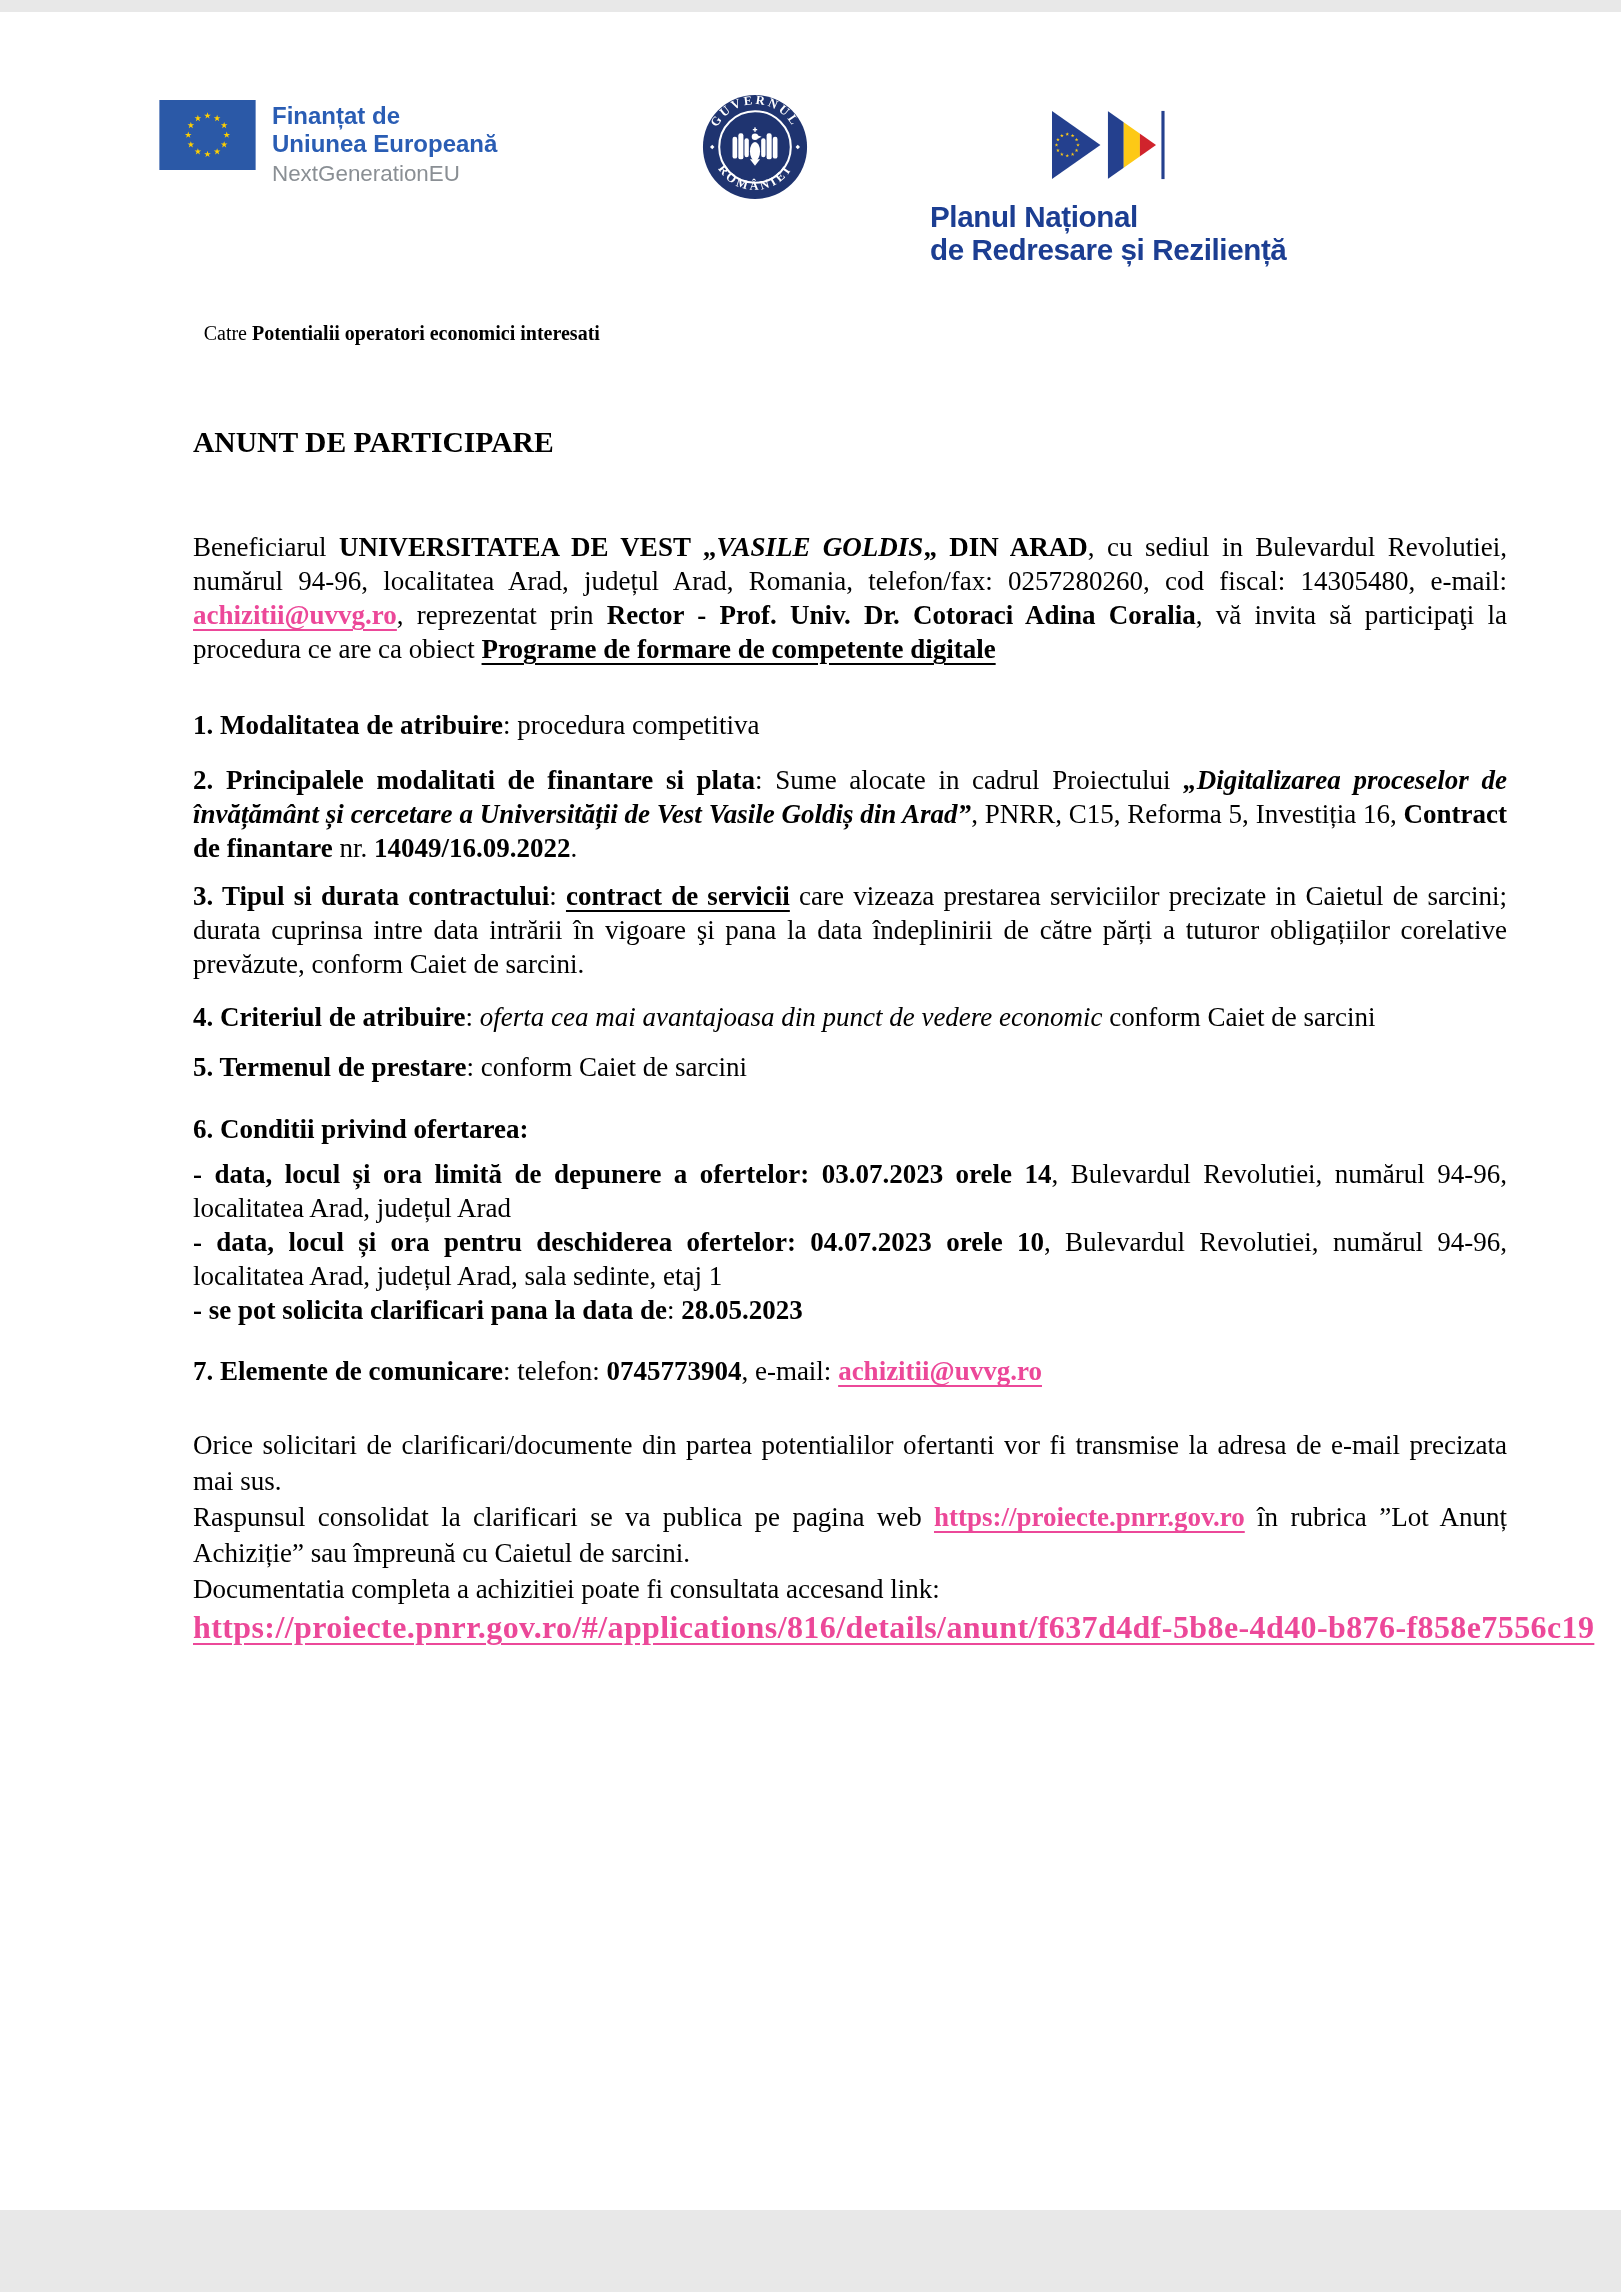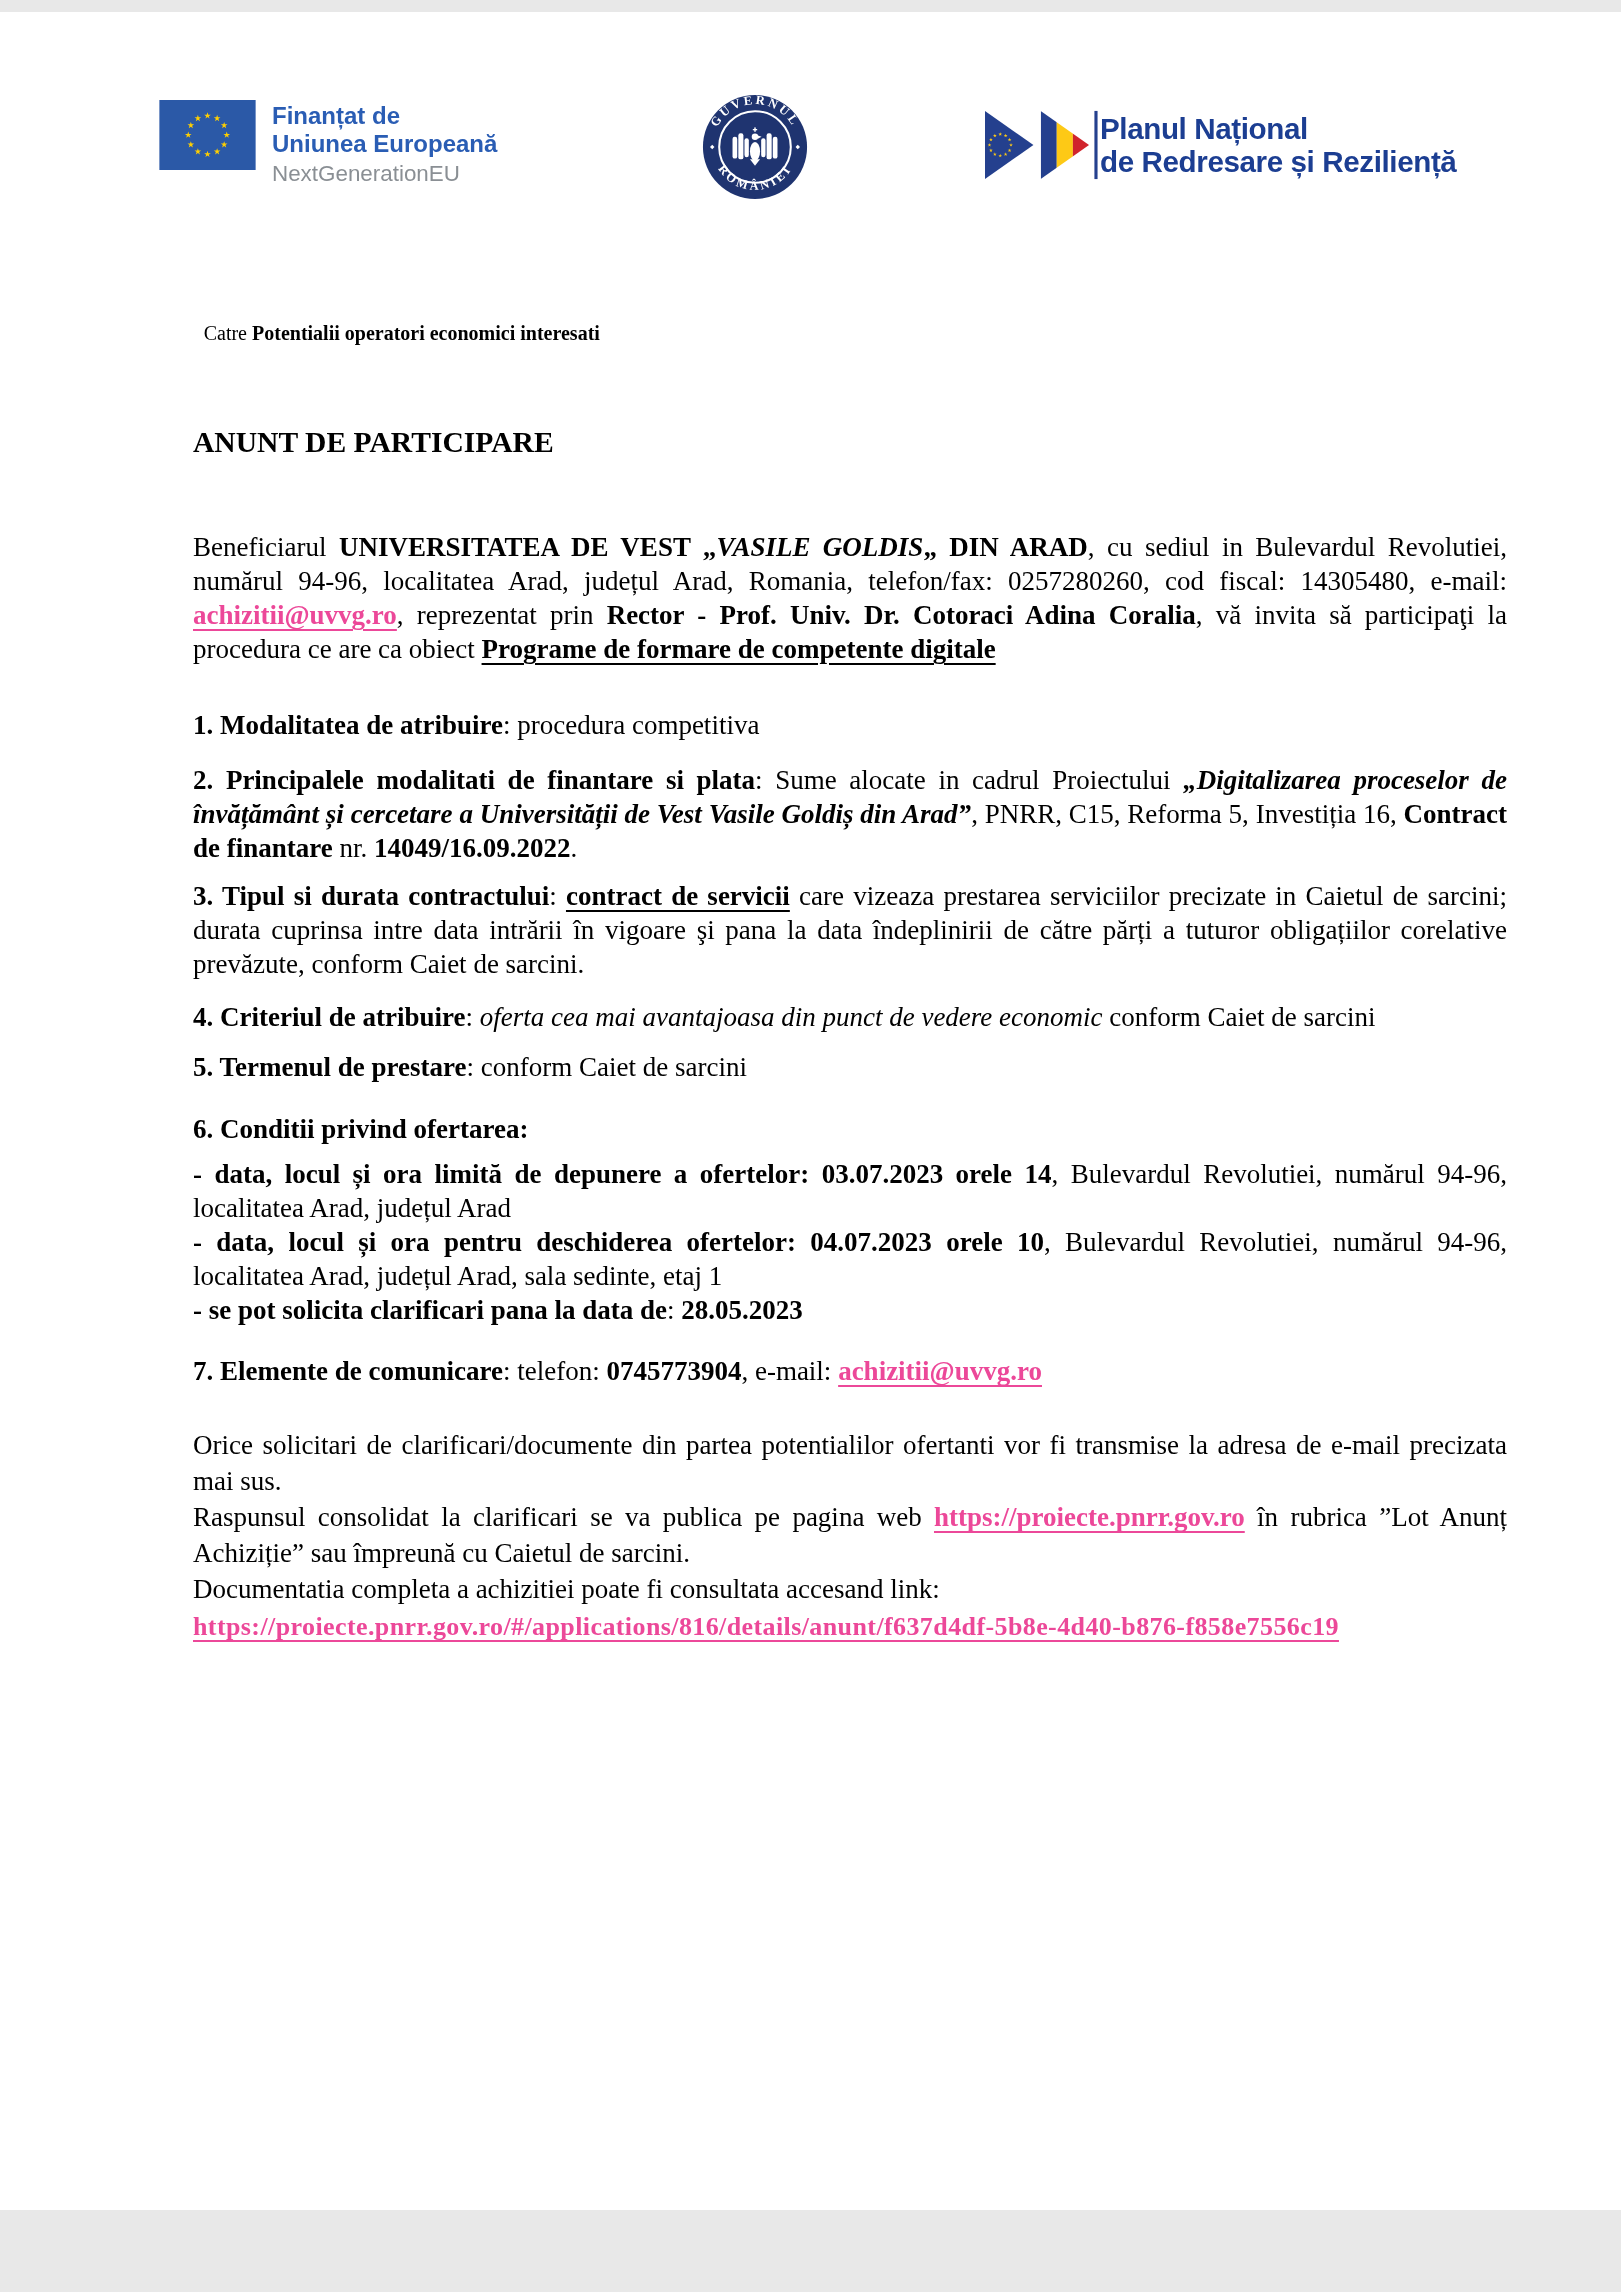--- a/index.html
+++ b/index.html
@@ -9,40 +9,40 @@
     margin:12px auto;
   }
   
   .hdr{position:absolute;left:0;top:0;width:100%;height:296px;}
   .eu-logo{position:absolute;left:159px;top:88px;display:flex;gap:16px;align-items:flex-start;}
   .eu-flag{display:block;}
   .eu-text{padding-top:1.8px;}
   .eu-b{font-family:"Liberation Sans",sans-serif;font-weight:bold;color:#2a5db4;font-size:24px;line-height:28px;}
   .eu-g{font-family:"Liberation Sans",sans-serif;color:#8a8f94;font-size:22.4px;line-height:26px;margin-top:3.6px;}
   .seal{position:absolute;left:702px;top:82px;}
-  .pnrr{position:absolute;left:985px;top:97px;display:flex;align-items:center;gap:2px;}
+  .pnrr{position:absolute;left:930px;top:97px;display:flex;align-items:center;gap:19px;flex-direction:column;}
   .pnrr-text{font-family:"Liberation Sans",sans-serif;font-weight:bold;color:#1c3e92;
              font-size:29.6px;line-height:33px;letter-spacing:-0.4px;}
   
   .docbody{position:absolute;left:193px;top:0;width:1314px;}
   .salutation{margin:304px 0 0 10.7px;font-size:20px;line-height:34px;}
   .doc-title{margin:73px 0 0 0;text-align:left;font-size:29.6px;line-height:39px;font-weight:bold;}
   .para{font-size:27px;line-height:34px;text-align:justify;margin:0;}
   .intro{margin-top:68px;}
   .it1{margin-top:42px;}
   .it2{margin-top:20.6px;}
   .it3{margin-top:14.3px;}
   .it4{margin-top:19px;}
   .it5{margin-top:16px;}
   .h6{margin-top:28px;font-weight:bold;}
   .bullets{margin-top:11.6px;}
   .it7{margin-top:27px;}
   .closing{margin-top:39px;}
   .closing .para{line-height:36px;}
-  .url-line{font-size:26px;letter-spacing:0.4px;white-space:nowrap;margin-top:1.8px;}
+  .url-line{font-size:32px;letter-spacing:0.4px;white-space:nowrap;margin-top:1.8px;}
   .b{font-weight:bold;}
   .i{font-style:italic;}
   .bi{font-weight:bold;font-style:italic;}
   .bu{font-weight:bold;text-decoration:underline;text-decoration-thickness:1.8px;text-underline-offset:4.5px;}
   a.lnk{color:#ec4899;font-weight:bold;text-decoration:underline;text-decoration-thickness:1.8px;
         text-underline-offset:4.5px;cursor:pointer;}
 </style>
 </head>
 <body>
 

